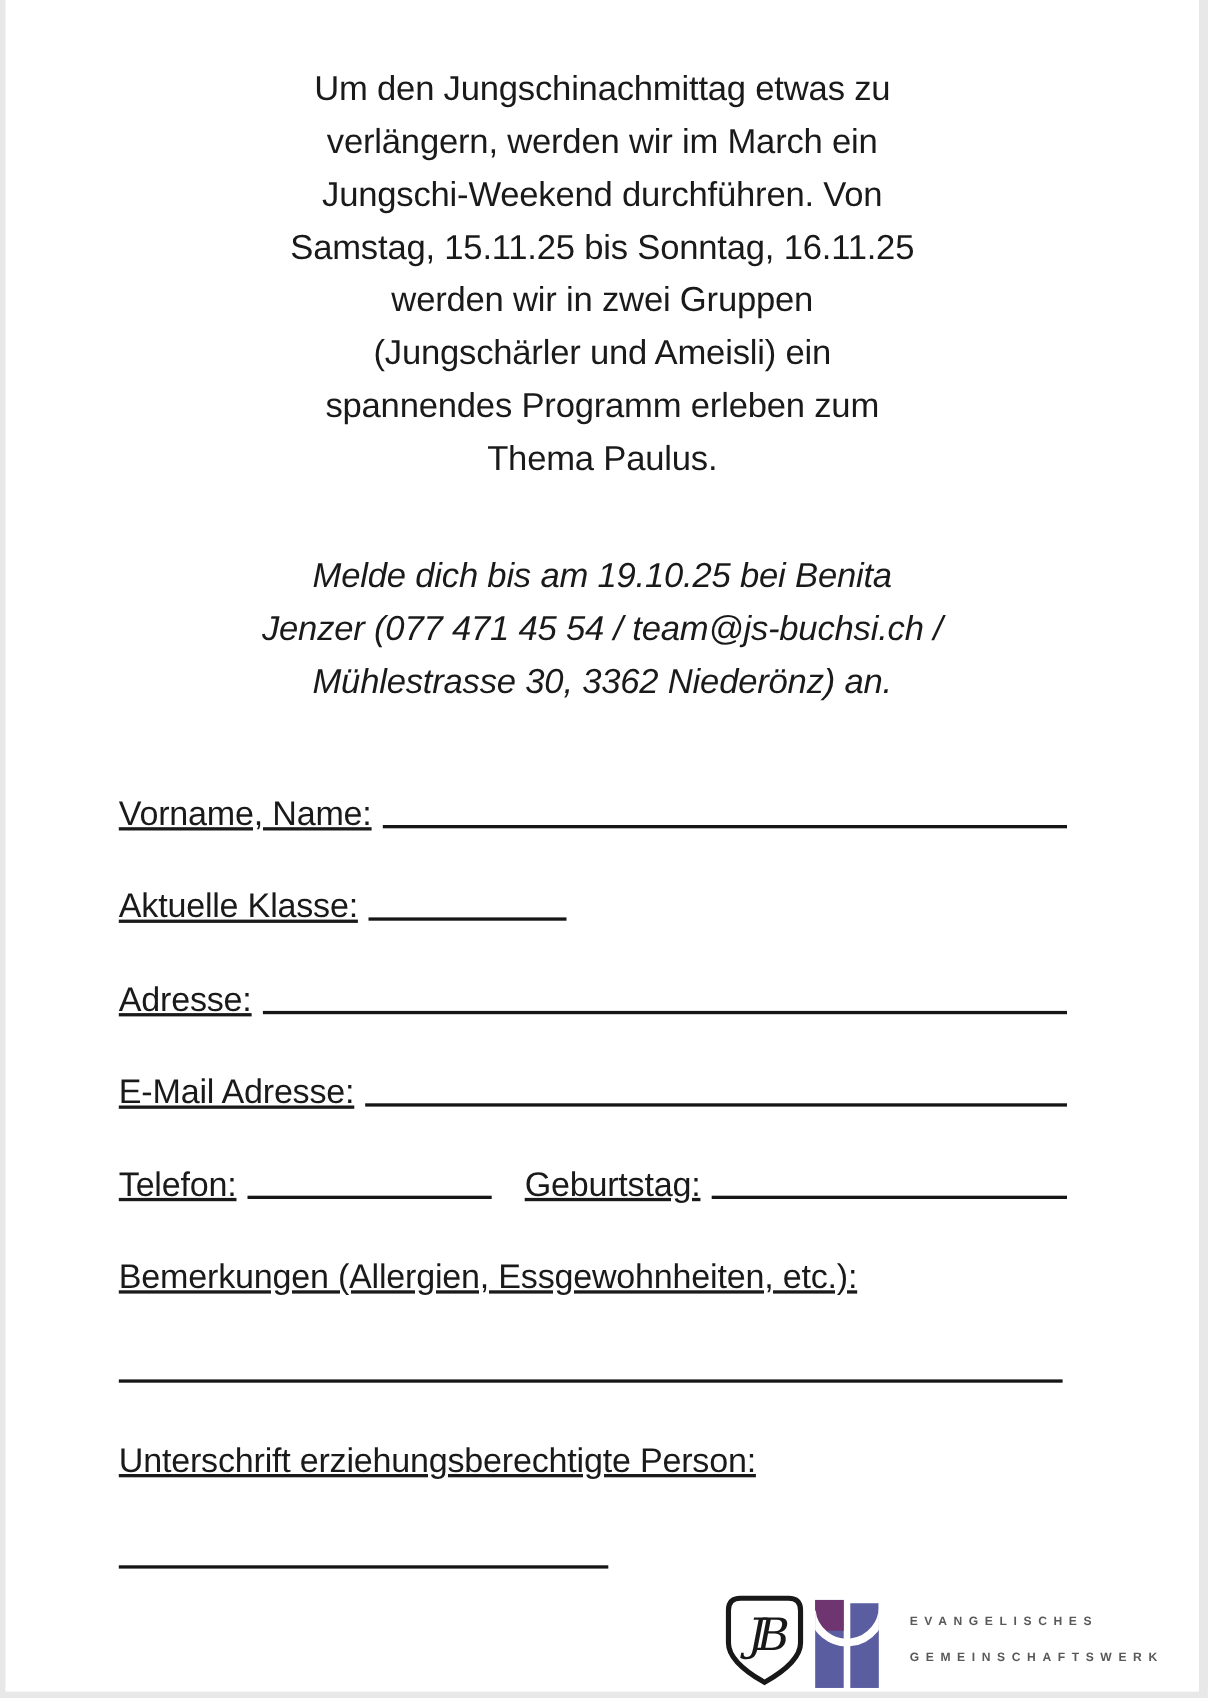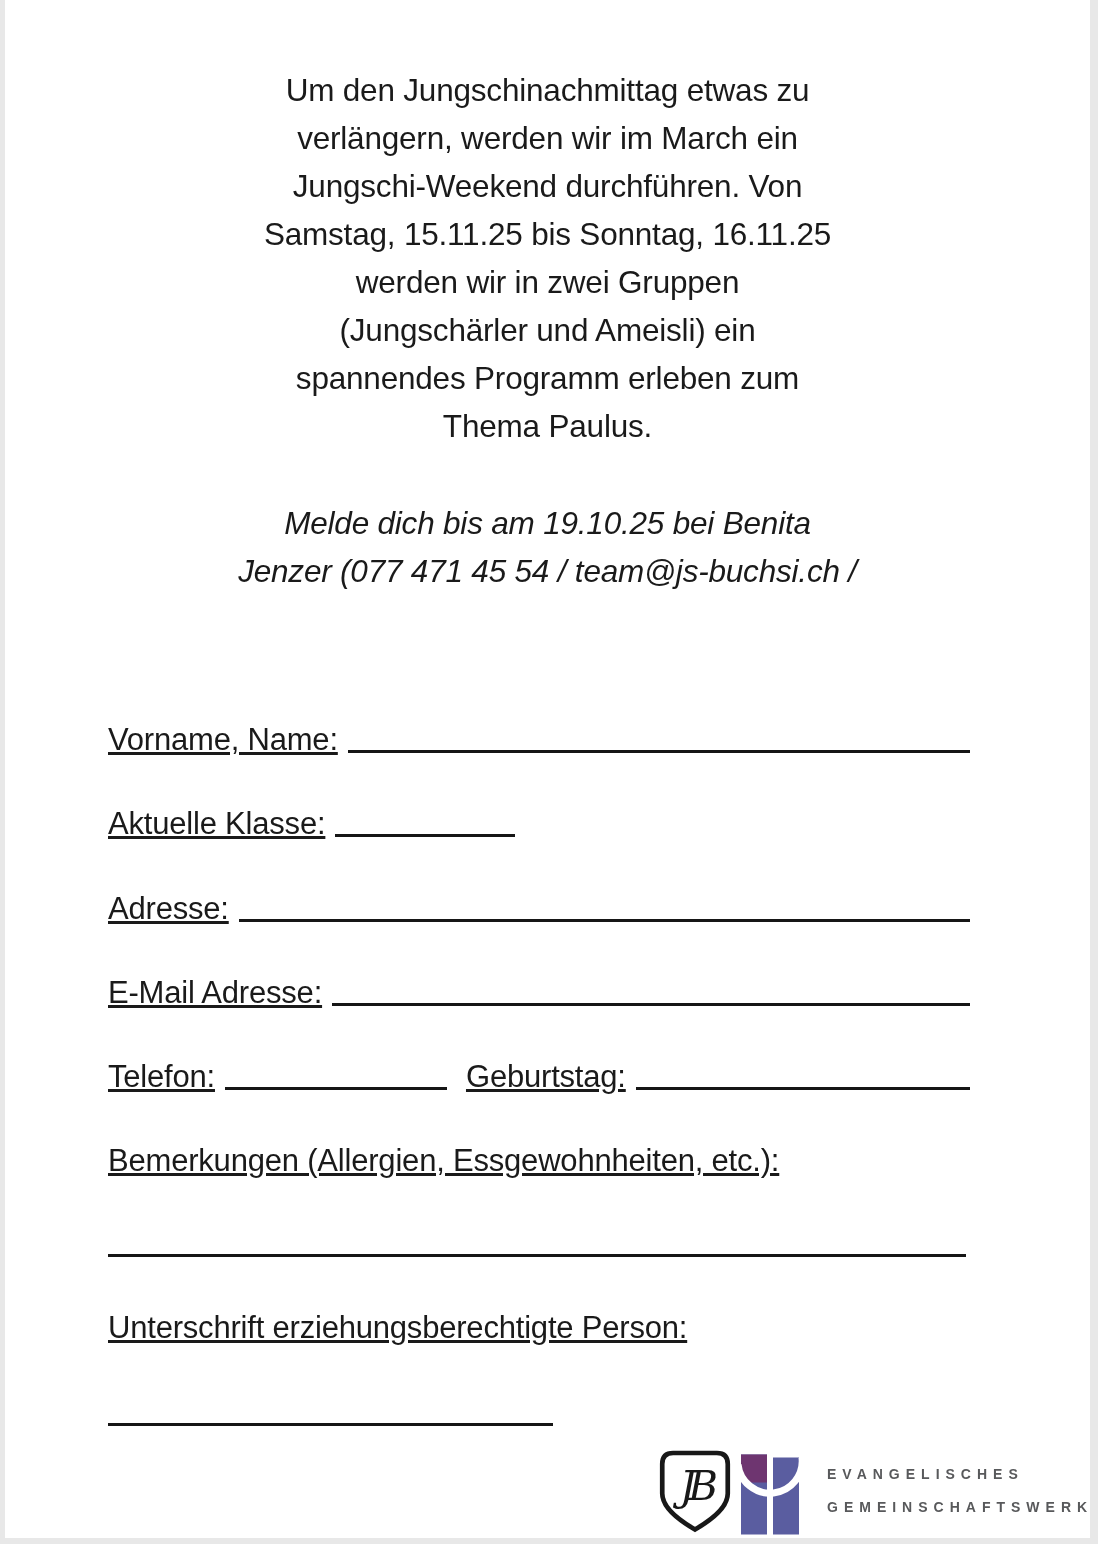--- a/index.html
+++ b/index.html
@@ -21,21 +21,21 @@
   .centered-block {
     position: absolute;
     left: 0;
     width: 100%;
     text-align: center;
     font-size: 31.5px;
     line-height: 48px;
     letter-spacing: -0.2px;
     color: #1a1a1a;
   }
-  .intro  { top: 66px; }
+  .intro  { top: 56px; }
   .signup { top: 499px; font-style: italic; }
 
   
   .row {
     position: absolute;
     left: 103px;
     width: 862px;
     display: flex;
     align-items: baseline;
     font-size: 31px;
@@ -44,21 +44,21 @@
   }
   .lbl { flex: 0 0 auto; text-decoration: underline; }
   .fill {
     display: inline-block;
     border-bottom: 3px solid #161616;
     transform: translateY(3px);
     height: 1px;
   }
   .fill.grow { flex: 1 1 auto; margin-left: 10px; }
   .fill.fixed { margin-left: 10px; }
-  .gap-label { margin-left: 19px; }
+  .gap-label { margin-left: 30px; }
 
   .hr-line {
     position: absolute;
     border-bottom: 3px solid #161616;
   }
 
   
   .jb-logo {
     position: absolute;
     left: 651px;
@@ -71,21 +71,21 @@
     left: 736px;
     top: 1452px;
     width: 58px;
     height: 83px;
   }
   .egw-wordmark {
     position: absolute;
     left: 822px;
     top: 1458px;
     color: #58595b;
-    font-size: 14px;
+    font-size: 11px;
     font-weight: bold;
     letter-spacing: 6px;
     line-height: 33px;
     white-space: nowrap;
   }
 </style>
 </head>
 <body>
 
 <div class="page">
@@ -97,20 +97,21 @@
     <div>Samstag, 15.11.25 bis Sonntag, 16.11.25</div>
     <div>werden wir in zwei Gruppen</div>
     <div>(Jungschärler und Ameisli) ein</div>
     <div>spannendes Programm erleben zum</div>
     <div>Thema Paulus.</div>
   </div>
 
   <div class="centered-block signup">
     <div>Melde dich bis am 19.10.25 bei Benita</div>
     <div>Jenzer (077 471 45 54 / team@js-buchsi.ch /</div>
+    <div>Mühlestrasse 30, 3362 Niederönz) an.</div>
   </div>
 
   <div class="row" style="top:722px">
     <span class="lbl">Vorname, Name:</span>
     <span class="fill grow"></span>
   </div>
 
   <div class="row" style="top:806px">
     <span class="lbl">Aktuelle Klasse:</span>
     <span class="fill fixed" style="width:180px"></span>

